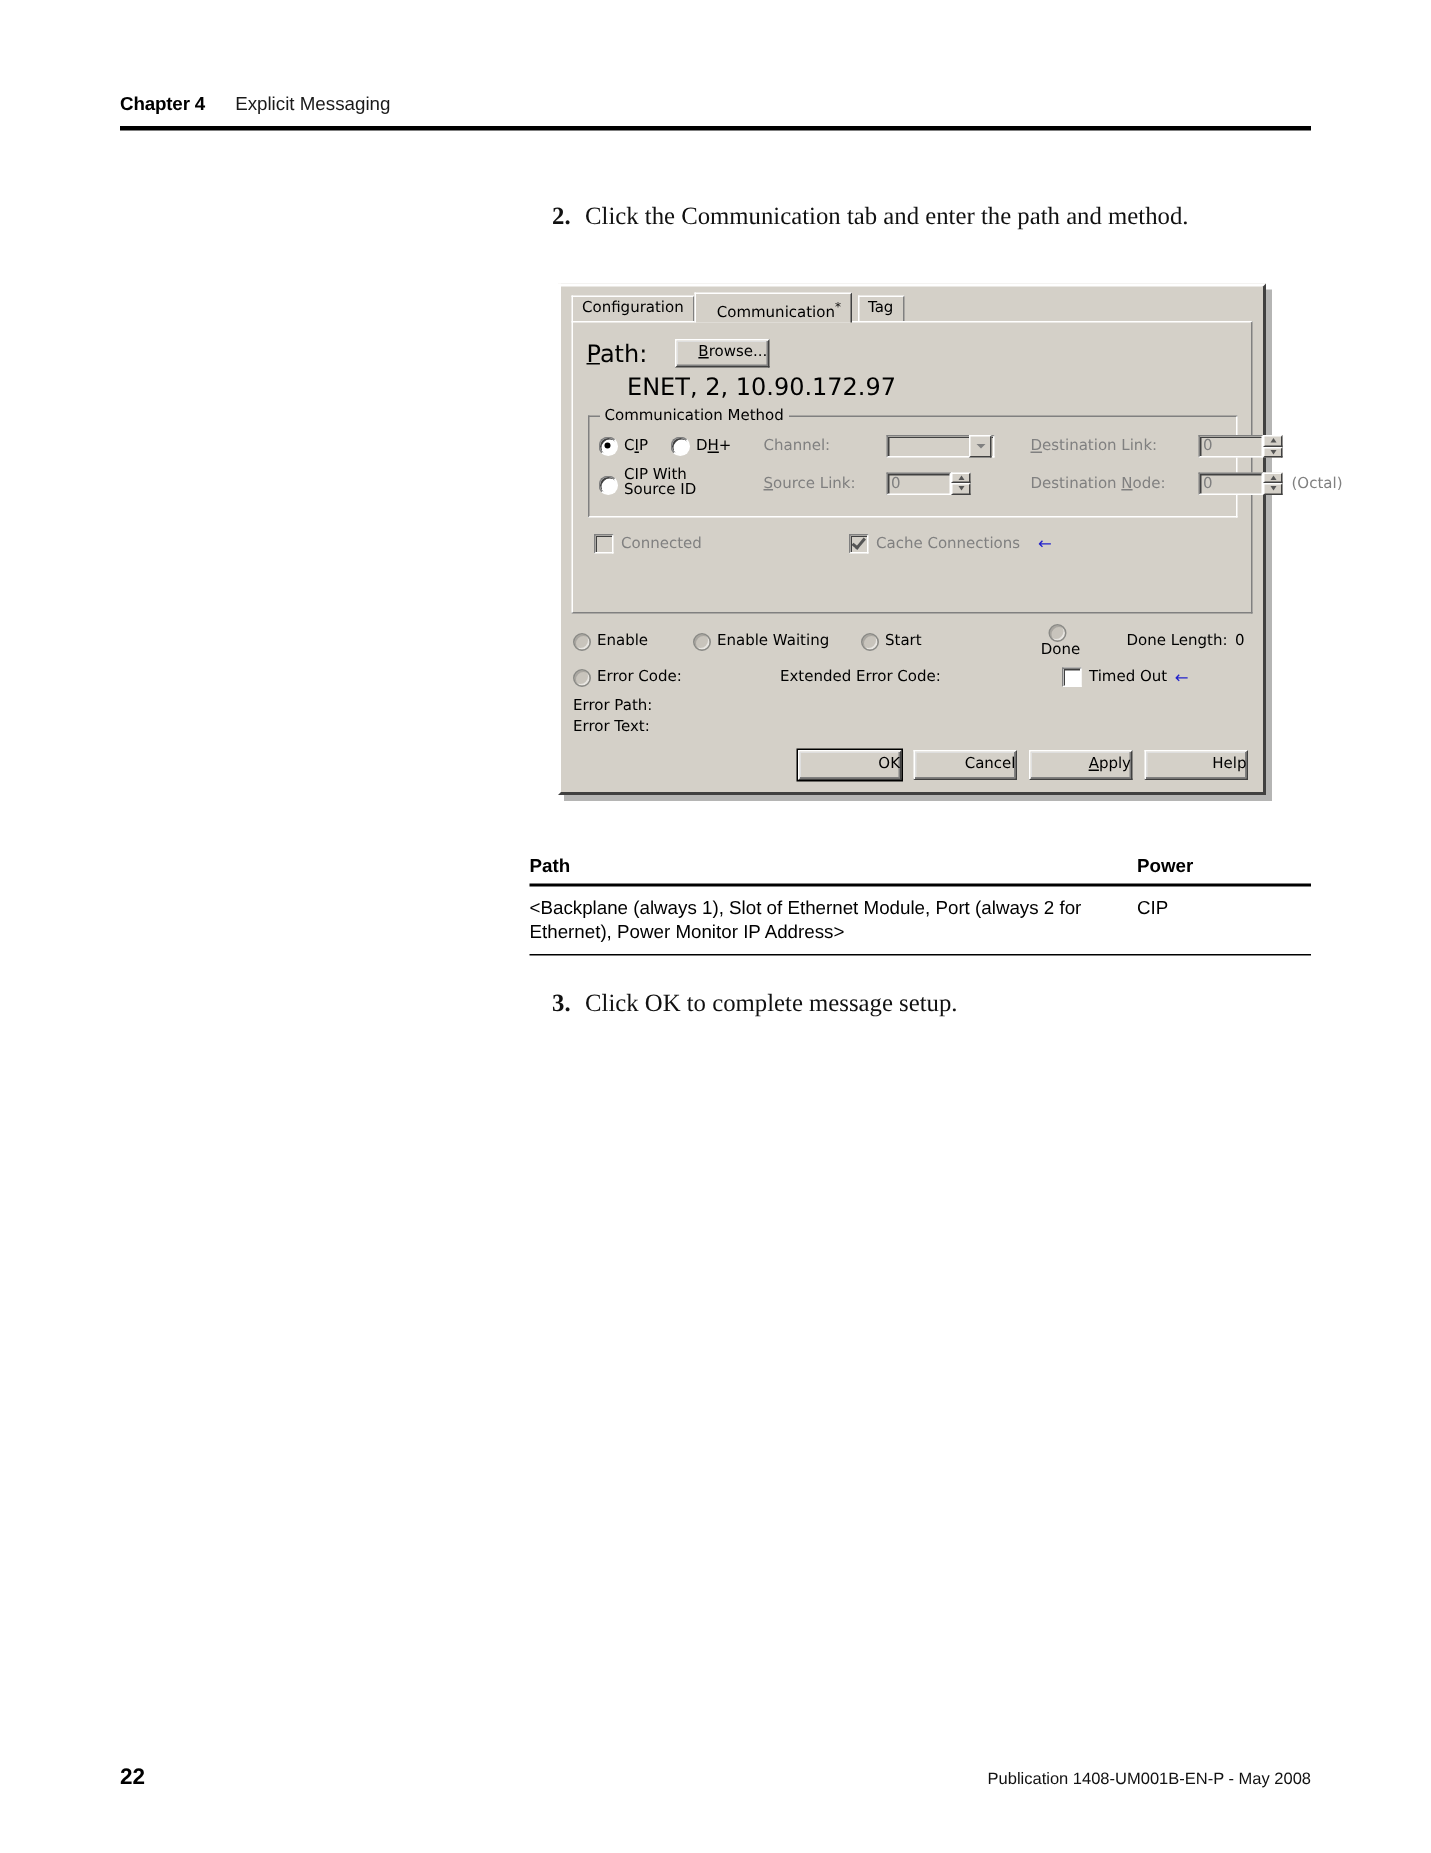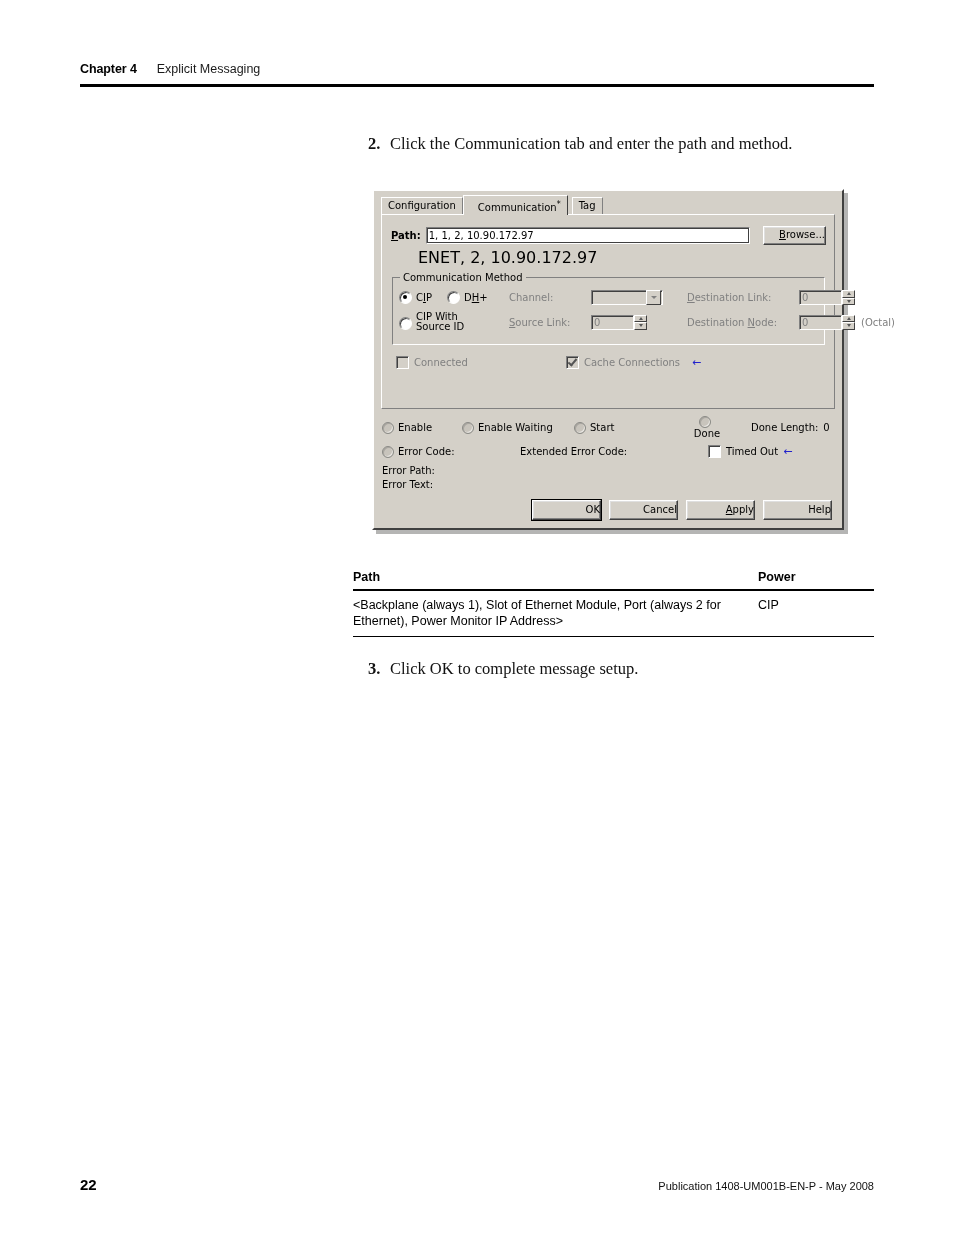--- a/index.html
+++ b/index.html
@@ -166,24 +166,23 @@
     box-sizing: border-box;
   }
 
   
   .path-row {
     display: flex;
     align-items: center;
     margin: 11px 8px 0 9px;
   }
   .path-label {
-    font-size: 10px;
+    font-size: 16px;
     margin-right: 5px;
     white-space: nowrap;
-    font-weight: bold;
   }
   .txtfield {
     flex: 1;
     height: 15px;
     background: #ffffff;
     border-top: 1px solid #808080;
     border-left: 1px solid #808080;
     border-right: 1px solid #ffffff;
     border-bottom: 1px solid #ffffff;
     outline: 1px solid #404040;
@@ -516,21 +515,20 @@
     <div class="tab spacer"></div>
     <div class="tab">
       <span>Tag</span>
     </div>
   </div>
 
   <div class="tabpane">
 
     <div class="path-row">
       <span class="path-label"><span class="u">P</span>ath:</span>
-      <div class="txtfield" title="1, 1, 2, 10.90.172.97">1, 1, 2, 10.90.172.97</div>
       <div class="btn browse-btn"><span class="u">B</span>rowse...</div>
     </div>
     <div class="path-sub">ENET, 2, 10.90.172.97</div>
 
     <div class="groupbox">
       <span class="gb-legend">Communication Method</span>
 
       <div class="gb-grid">
 
         <div class="radio checked">

